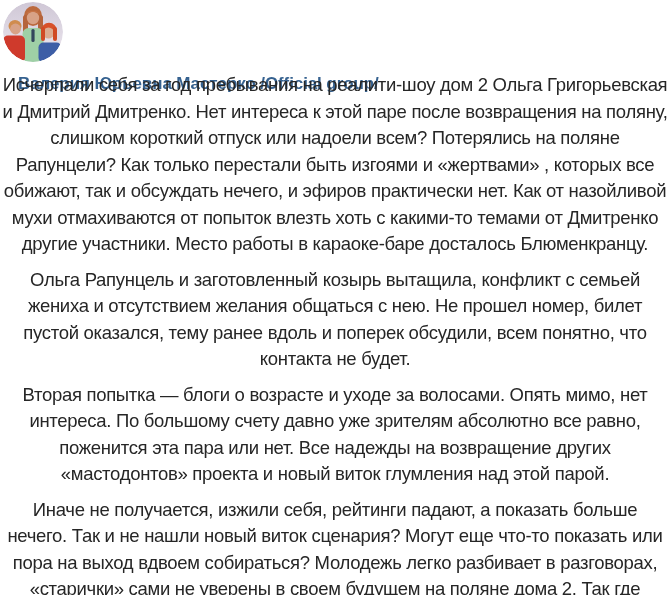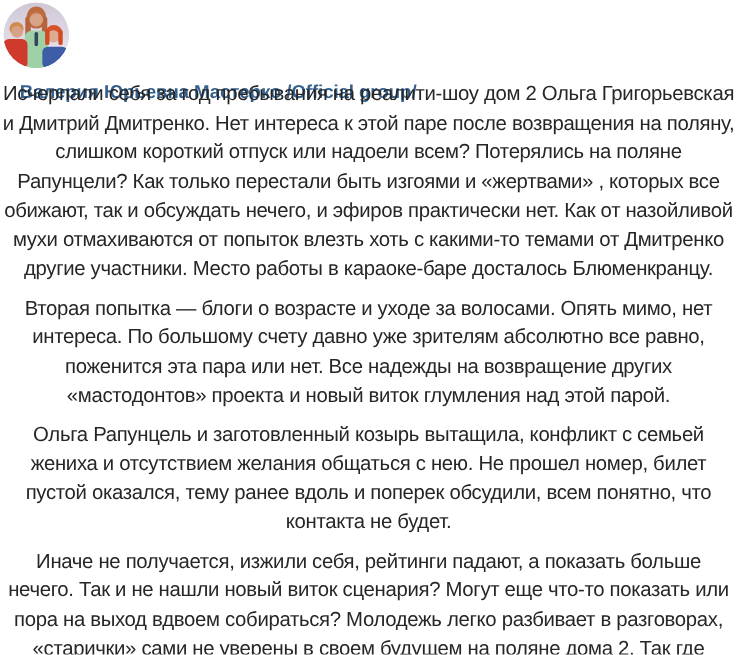--- a/index.html
+++ b/index.html
@@ -88,18 +88,18 @@
           <rect x="50" y="25" width="4" height="14" rx="2" fill="#d04a24"></rect>
           <rect x="35.5" y="40.5" width="23" height="20" rx="5" fill="#3d5ea6"></rect>
         </g>
       </svg>
     </div>
     <a class="author-link">Валерия Юрьевна Мастерко /Official group/</a>
   </div>
 
   <div class="post-body">
     <p>Исчерпали себя за год пребывания на реалити-шоу дом 2 Ольга Григорьевская и Дмитрий Дмитренко. Нет интереса к этой паре после возвращения на поляну, слишком короткий отпуск или надоели всем? Потерялись на поляне Рапунцели? Как только перестали быть изгоями и «жертвами» , которых все обижают, так и обсуждать нечего, и эфиров практически нет. Как от назойливой мухи отмахиваются от попыток влезть хоть с какими-то темами от Дмитренко другие участники. Место работы в караоке-баре досталось Блюменкранцу.</p>
+    <p>Ольга Рапунцель и заготовленный козырь вытащила, конфликт с семьей жениха и отсутствием желания общаться с нею. Не прошел номер, билет пустой оказался, тему ранее вдоль и поперек обсудили, всем понятно, что контакта не будет.</p>
     <p>Вторая попытка — блоги о возрасте и уходе за волосами. Опять мимо, нет интереса. По большому счету давно уже зрителям абсолютно все равно, поженится эта пара или нет. Все надежды на возвращение других «мастодонтов» проекта и новый виток глумления над этой парой.</p>
-    <p>Ольга Рапунцель и заготовленный козырь вытащила, конфликт с семьей жениха и отсутствием желания общаться с нею. Не прошел номер, билет пустой оказался, тему ранее вдоль и поперек обсудили, всем понятно, что контакта не будет.</p>
     <p>Иначе не получается, изжили себя, рейтинги падают, а показать больше нечего. Так и не нашли новый виток сценария? Могут еще что-то показать или пора на выход вдвоем собираться? Молодежь легко разбивает в разговорах, «старички» сами не уверены в своем будущем на поляне дома 2. Так где искать место Рапунцелям? Их время на реалити-шоу дом 2 ушло?</p>
   </div>
 
 </div>
 
 </body></html>

